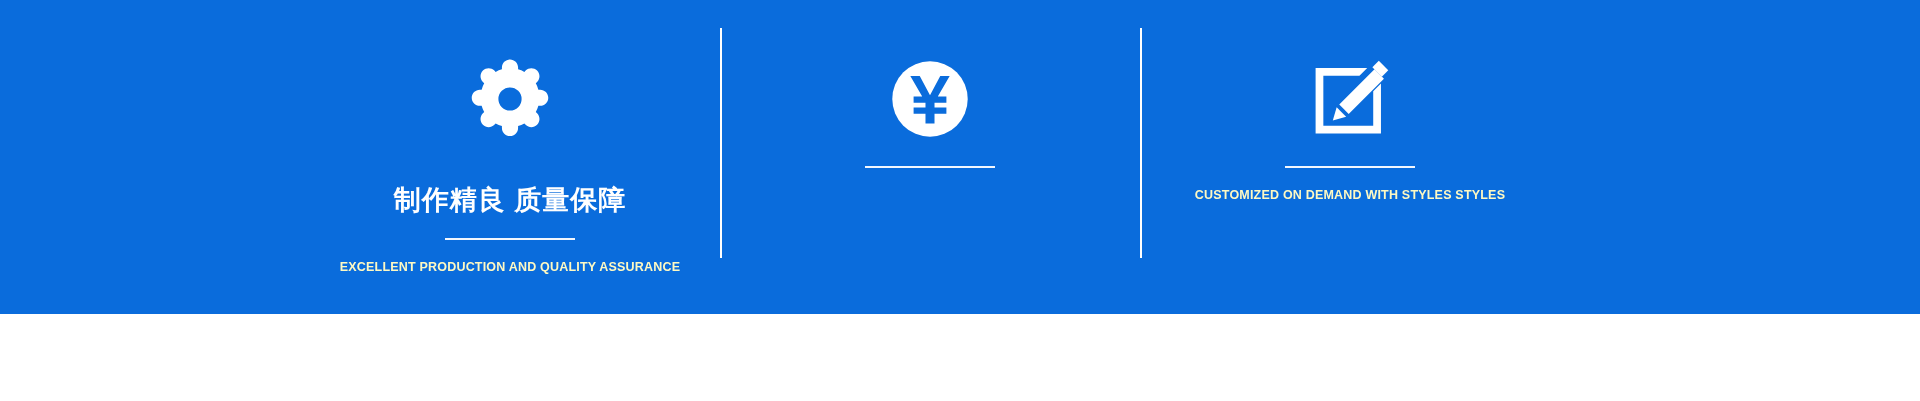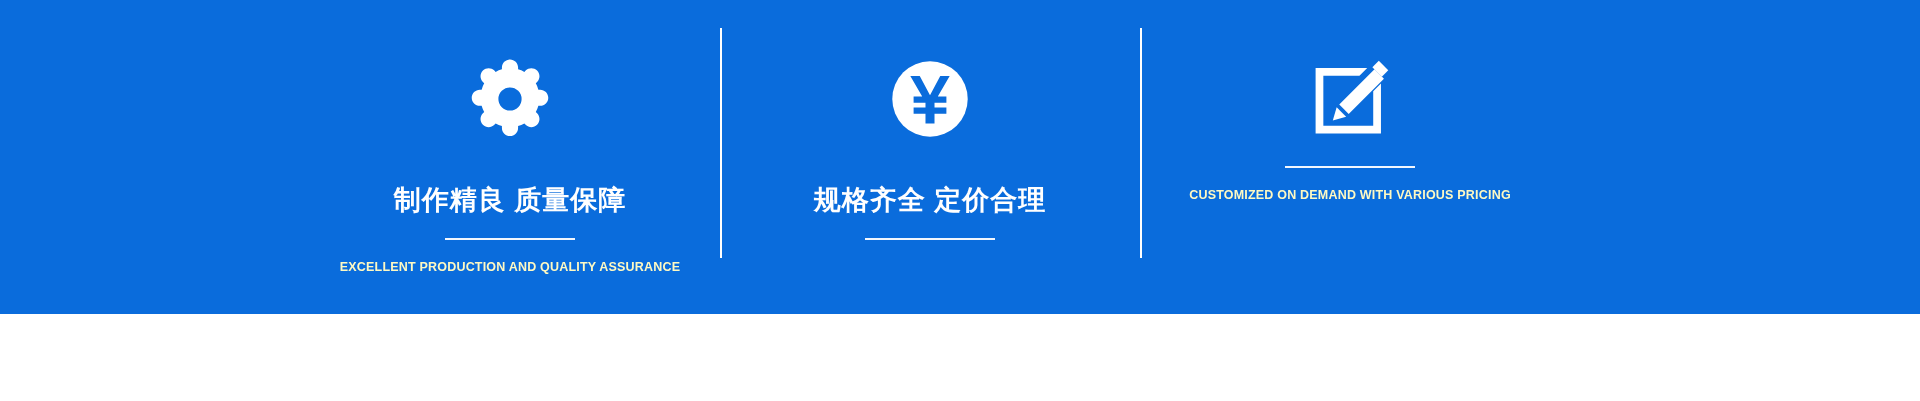--- a/index.html
+++ b/index.html
@@ -142,33 +142,32 @@
         <div class="subtitle">EXCELLENT PRODUCTION AND QUALITY ASSURANCE</div>
       </div>
 
       <div class="feature">
         <div class="icon-wrap">
           <svg width="82" height="82" viewBox="0 0 100 100" aria-hidden="true">
             <circle cx="50" cy="50" r="46" fill="#ffffff"></circle>
             <path d="M26 22 h11.5 L50 45.5 L62.5 22 H74 L59.5 47 H70 v7.5 H55.5 v6 H70 v7.5 H55.5 V80 h-11 V68 H30 v-7.5 h14.5 v-6 H30 V47 h10.5 Z" fill="#0a6cdc"></path>
           </svg>
         </div>
-        <div class="title">规格齐全 定价合理</div>
         <div class="rule"></div>
       </div>
 
       <div class="feature">
         <div class="icon-wrap">
           <svg width="86" height="86" viewBox="0 0 100 100" aria-hidden="true">
             <path d="M10 14 h60 l-9 9 H19 v58 h58 V41 l9-9 v58 H10 Z" fill="#ffffff"></path>
             <path d="M83.5 5.5 l11 11 -7.5 7.5 -11-11 Z" fill="#ffffff"></path>
             <path d="M78.5 15.5 l11 11 -41 41 -11-11 Z" fill="#ffffff"></path>
             <path d="M34.5 59.5 l11 11 -15.5 4.5 Z" fill="#ffffff"></path>
           </svg>
         </div>
         <div class="rule"></div>
-        <div class="subtitle">CUSTOMIZED ON DEMAND WITH VARIOUS PRICING</div>
+        <div class="subtitle">CUSTOMIZED ON DEMAND WITH STYLES STYLES</div>
       </div>
 
 
     </div>
   </div>
 </div>
 
 </body></html>

